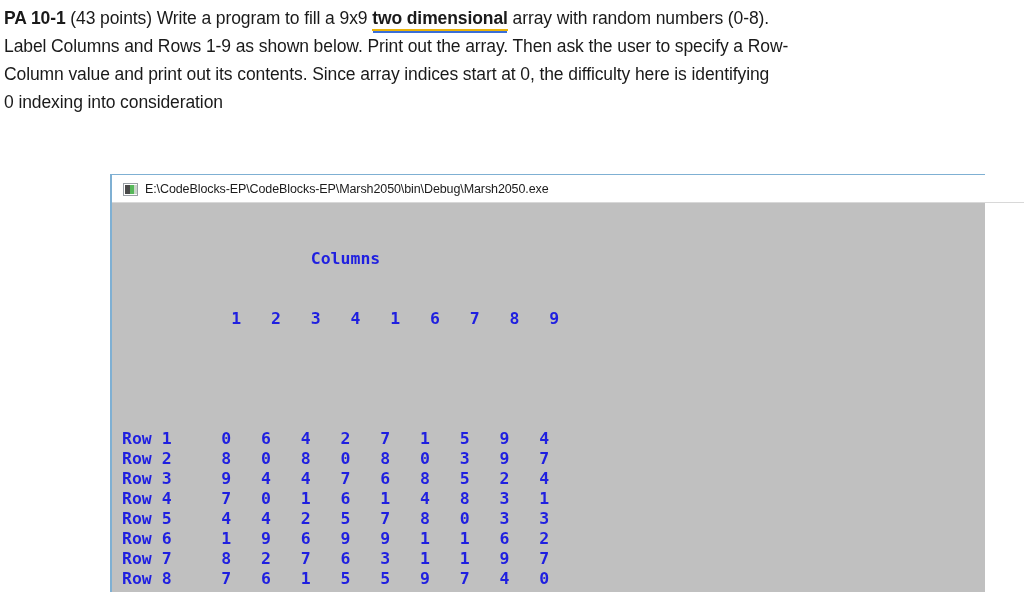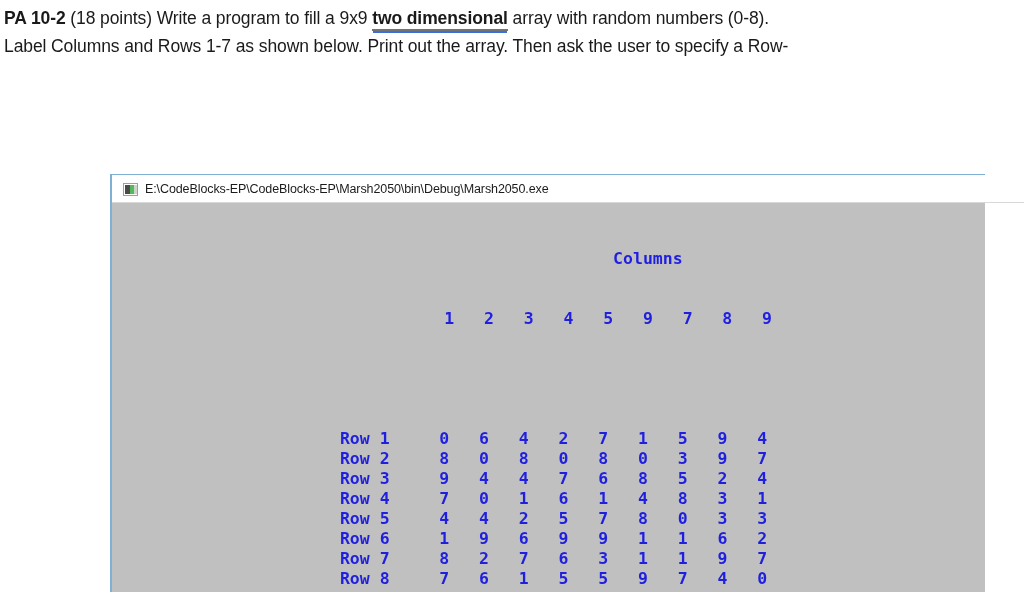--- a/index.html
+++ b/index.html
@@ -30,37 +30,36 @@
   }
   #question-block .q-line {
     white-space: nowrap;
   }
   .bold {
     font-weight: bold;
   }
   .dbl-underline {
     font-weight: bold;
     position: relative;
-    border-bottom: 2px solid #737373;
+    border-bottom: 2px solid #eab308;
     box-shadow: 0 3px 0 -1px #3a6fd8;
     padding-bottom: 1px;
   }
 
   
   #console-window {
     position: absolute;
     left: 110px;
     top: 174px;
     width: 875px;
     height: 418px;
     background: #ffffff;
     border-left: 2px solid #7fb0d3;
     border-top: 1px solid #7fb0d3;
     box-sizing: border-box;
-    text-align: center;
   }
   #console-titlebar {
     height: 28px;
     background: #ffffff;
     display: flex;
     align-items: center;
     padding-left: 11px;
     box-sizing: border-box;
     position: relative;
     width: 914px;
@@ -131,39 +130,41 @@
     height: 20px;
   }
   #console-body .cline.blank { color: transparent; }
   .grid-wrap { display: block; }
 </style>
 </head>
 <body>
 
 <div id="question-block">
   <div class="q-line">
-    <span class="bold">PA 10-2</span><span> (18 points)  Write a program to fill a 9x9 </span><span class="dbl-underline">two dimensional</span><span> array with random numbers (0-8).</span>
+    <span class="bold">PA 10-1</span><span> (43 points)  Write a program to fill a 9x9 </span><span class="dbl-underline">two dimensional</span><span> array with random numbers (0-8).</span>
   </div>
-  <div class="q-line">Label Columns and Rows 1-7 as shown below. Print out the array. Then ask the user to specify a Row-</div>
+  <div class="q-line">Label Columns and Rows 1-9 as shown below. Print out the array. Then ask the user to specify a Row-</div>
+  <div class="q-line">Column value and print out its contents. Since array indices start at 0, the difficulty here is identifying</div>
+  <div class="q-line">0 indexing into consideration</div>
 </div>
 
 <div id="console-window">
 
   <div id="console-titlebar">
     <span id="app-icon">
       <span class="ic-left"></span>
         <span class="ic-mid"></span>
         <span class="ic-right"></span>
     </span>
     <span id="console-title-text">E:\CodeBlocks-EP\CodeBlocks-EP\Marsh2050\bin\Debug\Marsh2050.exe</span>
   </div>
 
   <div id="console-body">
     <div class="cline">                   Columns</div>
-    <div class="cline">           1   2   3   4   5   9   7   8   9</div>
+    <div class="cline">           1   2   3   4   1   6   7   8   9</div>
     <div class="cline blank">&nbsp;</div>
     <div class="grid-wrap"><div class="cline">Row 1     0   6   4   2   7   1   5   9   4</div><div class="cline">Row 2     8   0   8   0   8   0   3   9   7</div><div class="cline">Row 3     9   4   4   7   6   8   5   2   4</div><div class="cline">Row 4     7   0   1   6   1   4   8   3   1</div><div class="cline">Row 5     4   4   2   5   7   8   0   3   3</div><div class="cline">Row 6     1   9   6   9   9   1   1   6   2</div><div class="cline">Row 7     8   2   7   6   3   1   1   9   7</div><div class="cline">Row 8     7   6   1   5   5   9   7   4   0</div><div class="cline">Row 9     7   4   6   2   4   4   0   3   0</div></div>
     
     
     
     
     
     
   </div>
 

